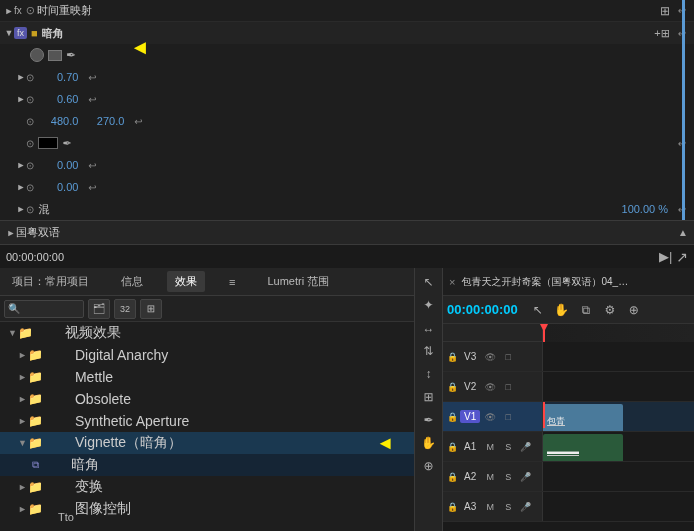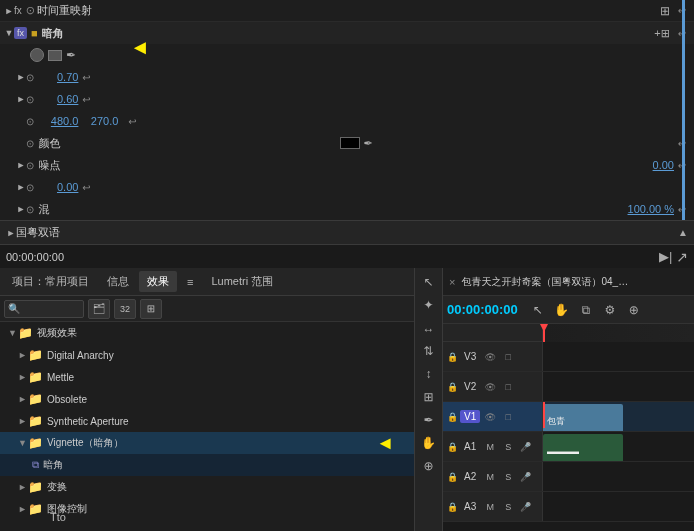--- a/index.html
+++ b/index.html
@@ -37,23 +37,23 @@
       font-size: 9px;
       cursor: pointer;
     }
     .row-label {
       flex: 1;
       color: #cccccc;
       font-family: Liberation Mono, monospace;
     }
     .row-value {
       color: #5b9bd5;
+      margin-right: 6px;
       min-width: 40px;
       text-align: right;
-      text-decoration: underline;
     }
     .row-value2 {
       color: #5b9bd5;
       margin-right: 6px;
       min-width: 40px;
       text-align: right;
     }
     .reset-btn {
       width: 16px;
       height: 16px;
@@ -181,21 +181,21 @@
       flex-direction: column;
     }
 
     .panel-tabs {
       display: flex;
       height: 28px;
       background: #252525;
       border-bottom: 1px solid #3a3a3a;
       align-items: center;
       padding: 0 4px;
-      gap: 2px;
+      gap: 16px;
     }
     .panel-tab {
       padding: 3px 8px;
       color: #bbb;
       cursor: pointer;
       font-size: 11px;
       border-radius: 2px;
     }
     .panel-tab.active {
       color: #fff;
@@ -265,21 +265,22 @@
       font-size: 12px;
       margin-right: 4px;
     }
     .effect-icon {
       color: #8888cc;
       font-size: 10px;
       margin-right: 4px;
     }
     .tree-label {
       color: #ccc;
-      font-size: 10px;
+      font-size: 14px;
+      margin-left: 28px;
     }
 
     
     .mid-toolbar {
       width: 28px;
       height: 263px;
       background: #252525;
       display: flex;
       flex-direction: column;
       align-items: center;
@@ -402,20 +403,21 @@
     .track-clip {
       position: absolute;
       top: 2px;
       height: 34px;
       background: #4a7a9b;
       border-radius: 2px;
       display: flex;
       align-items: center;
       padding: 0 4px;
       overflow: hidden;
+      text-decoration: underline;
     }
     .clip-label {
       color: #eee;
       font-size: 9px;
       white-space: nowrap;
     }
     .clip-audio {
       background: #2a5a3a;
     }
     .track-header-time {
@@ -502,31 +504,29 @@
 
   <div class="effect-row" style="padding-left:26px;">
     <span style="color:#888;font-size:10px;margin-right:4px;">⊙</span>
     <span class="row-value">480.0</span>
     <span class="row-value2">270.0</span>
     <span class="reset-btn">↩</span>
   </div>
 
   <div class="effect-row" style="padding-left:26px;">
     <span style="color:#888;font-size:10px;margin-right:4px;">⊙</span>
-    <span class="row-label">颜色</span>
     <span style="display:inline-block;width:20px;height:12px;background:#000;border:1px solid #666;margin-right:4px;"></span>
     <span style="color:#aaa;font-size:11px;">✒</span>
     <span style="flex:1;"></span>
     <span class="reset-btn">↩</span>
   </div>
 
   <div class="effect-row" style="padding-left:16px;">
     <span class="arrow-icon">►</span>
     <span style="color:#888;font-size:10px;margin-right:4px;">⊙</span>
-    <span class="row-label">噪点</span>
     <span class="row-value">0.00</span>
     <span class="reset-btn">↩</span>
   </div>
 
   <div class="effect-row" style="padding-left:16px;">
     <span class="arrow-icon">►</span>
     <span style="color:#888;font-size:10px;margin-right:4px;">⊙</span>
     <span class="row-value">0.00</span>
     <span class="reset-btn">↩</span>
   </div>
@@ -644,21 +644,21 @@
         <span class="tree-label">变换</span>
       </div>
 
       <div class="tree-item">
         <span class="tree-indent" style="width:14px;"></span>
         <span class="tree-arrow">►</span>
         <span class="folder-icon">📁</span>
         <span class="tree-label">图像控制</span>
       </div>
 
-      <div style="position:absolute;bottom:8px;left:50px;color:#bbb;font-size:11px;">Tto</div>
+      <div style="position:absolute;bottom:8px;left:58px;color:#bbb;font-size:11px;">Tto</div>
     </div>
   </div>
 
   <div class="mid-toolbar">
     <div class="mid-btn">↖</div>
     <div class="mid-btn">✦</div>
     <div class="mid-btn">↔</div>
     <div class="mid-btn">⇅</div>
     <div class="mid-btn">↕</div>
     <div class="mid-btn">⊞</div>

